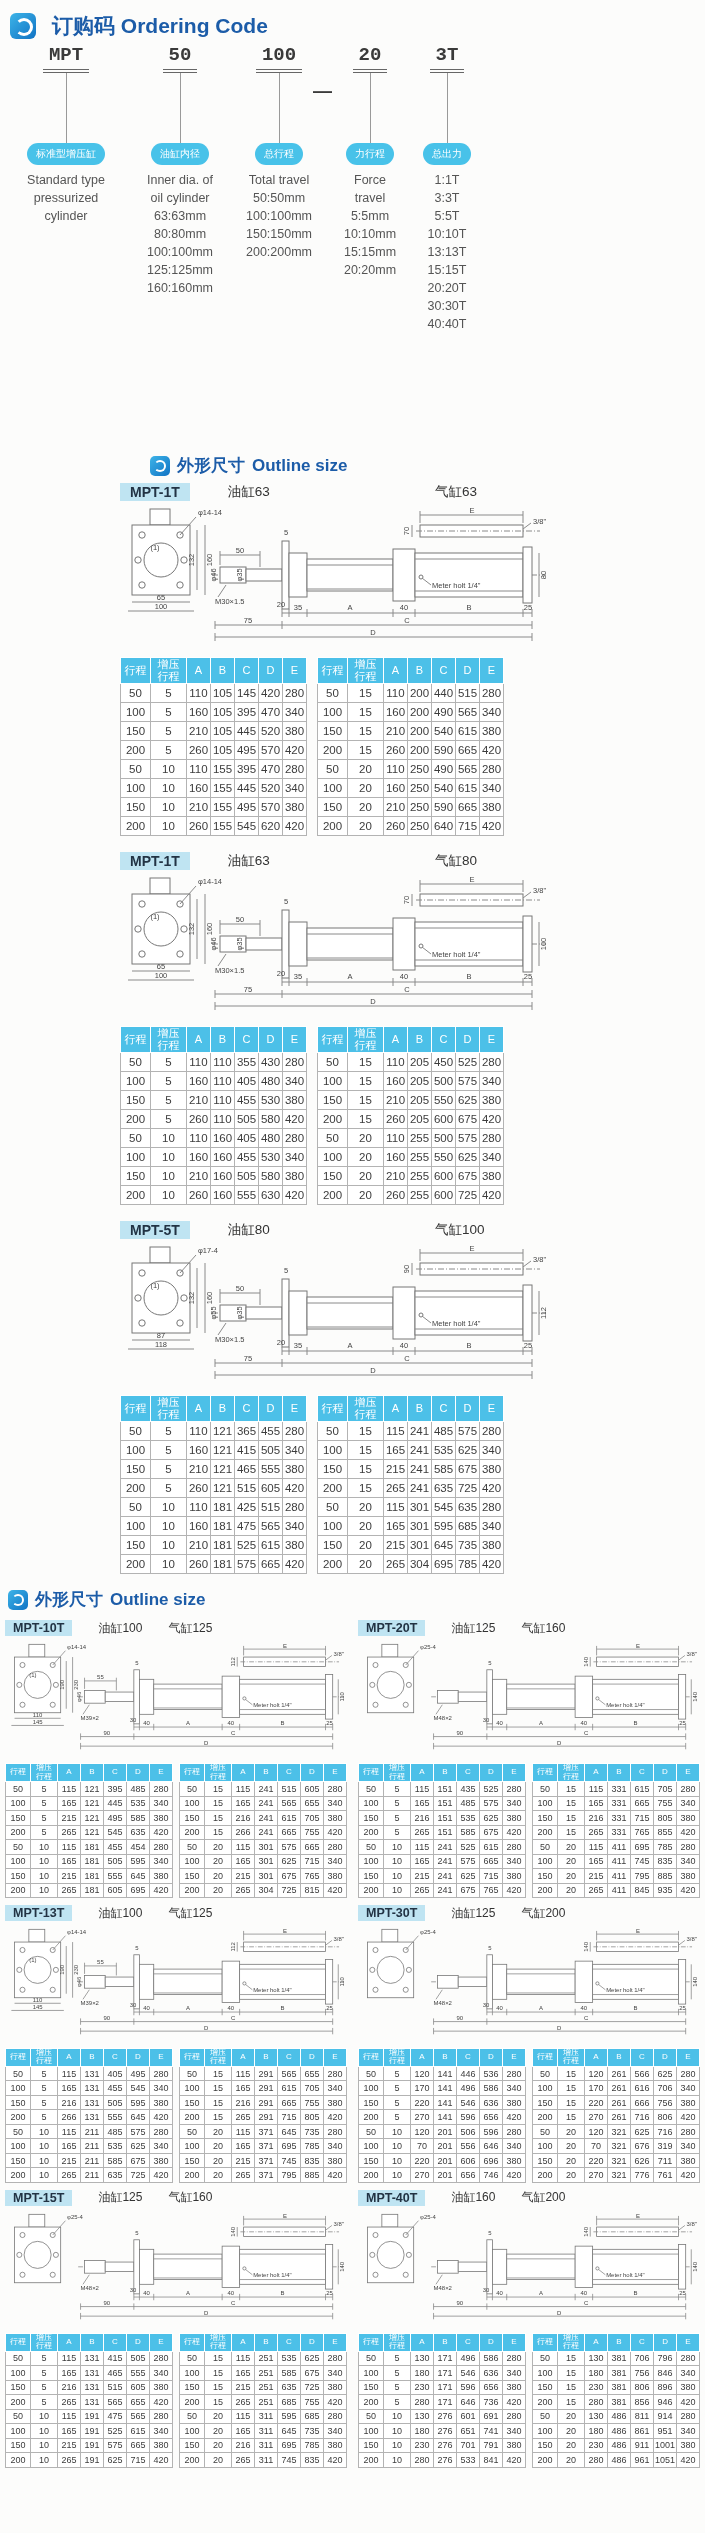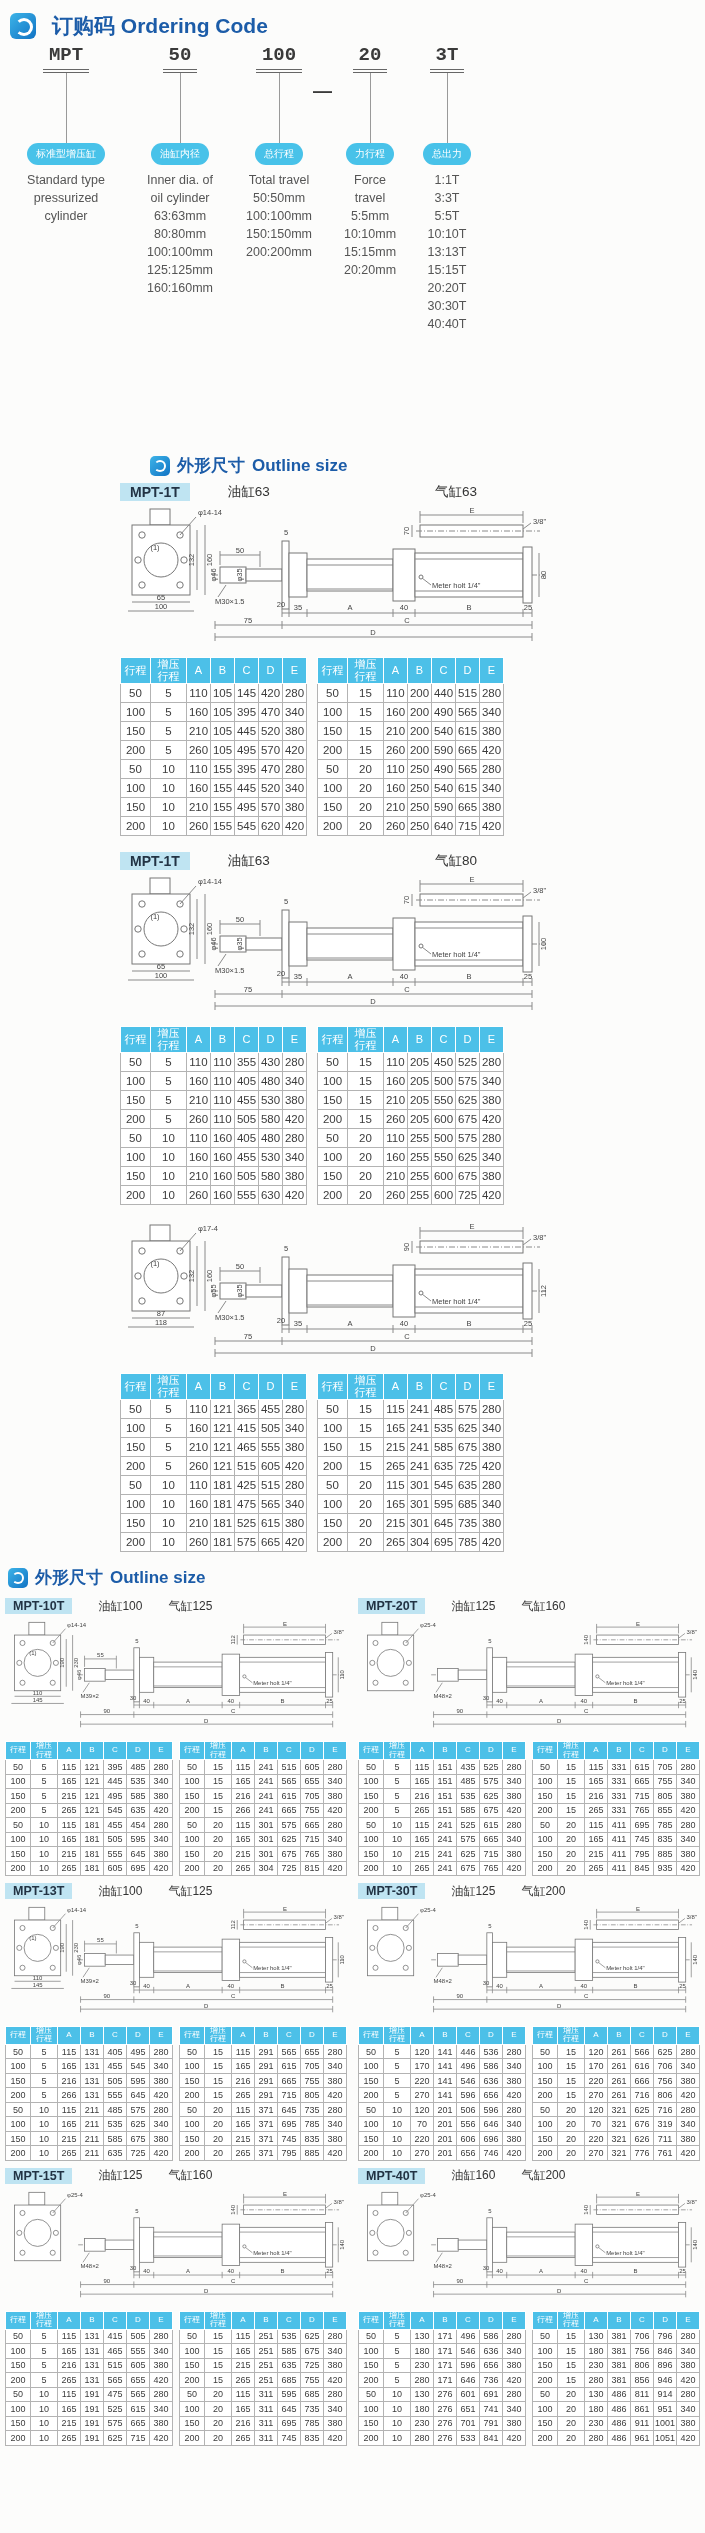--- a/index.html
+++ b/index.html
@@ -713,20 +713,25 @@
                 <td>255</td>
                 <td>600</td>
                 <td>725</td>
                 <td>420</td>
               </tr>
             </tbody>
           </table>
         </div>
       </div>
       <div class="block big">
+        <div class="blk-head">
+          <span class="chip">MPT-5T</span>
+          <span class="oil">油缸80</span>
+          <span class="air">气缸100</span>
+        </div>
         <svg class="diagram" viewBox="0 0 430 152">
           <rect x="30" y="6" width="20" height="16" class="drc"></rect>
           <rect x="12" y="22" width="58" height="70" class="drc"></rect>
           <circle cx="41" cy="57" r="17" class="drc"></circle>
           <circle cx="22" cy="32" r="3.2" class="drc"></circle>
           <circle cx="60" cy="32" r="3.2" class="drc"></circle>
           <circle cx="18" cy="57" r="3.2" class="drc"></circle>
           <circle cx="64" cy="57" r="3.2" class="drc"></circle>
           <circle cx="22" cy="82" r="3.2" class="drc"></circle>
           <circle cx="60" cy="82" r="3.2" class="drc"></circle>

